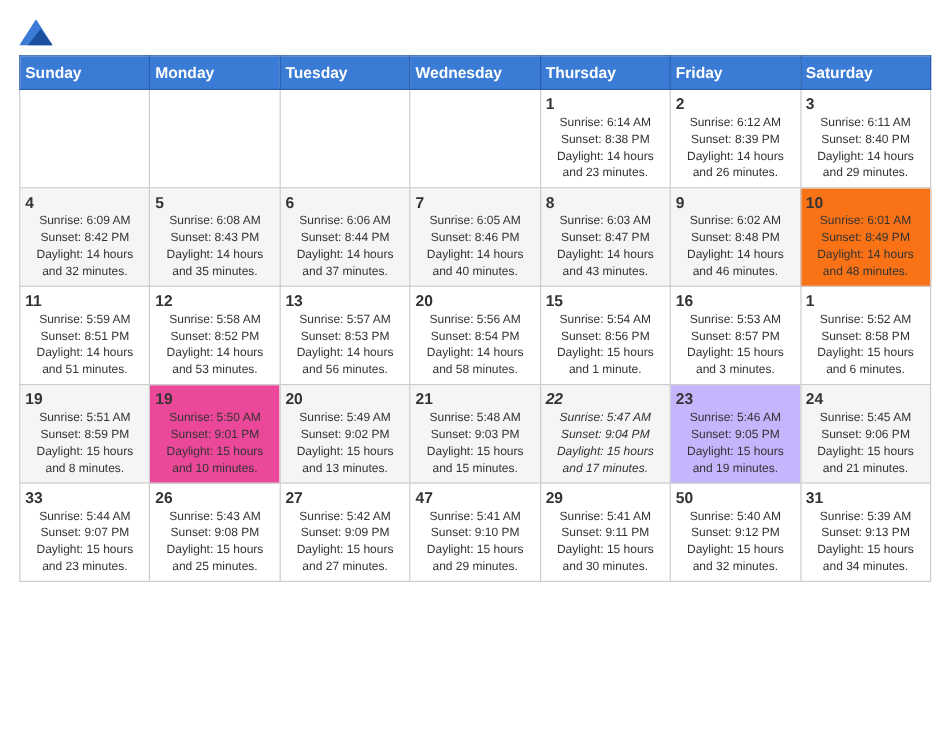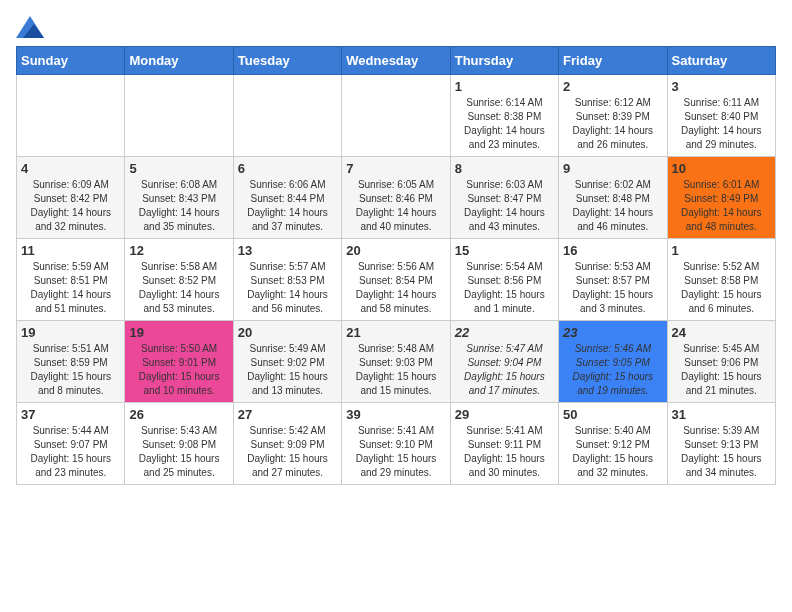--- a/index.html
+++ b/index.html
@@ -204,44 +204,44 @@
           <div class="day-info">Sunrise: 5:49 AM<br>Sunset: 9:02 PM<br>Daylight: 15 hours and 13 minutes.</div>
         </td>
         <td style="background: rgb(245, 245, 245);">
           <div class="day-num">21</div>
           <div class="day-info">Sunrise: 5:48 AM<br>Sunset: 9:03 PM<br>Daylight: 15 hours and 15 minutes.</div>
         </td>
         <td style="background: rgb(245, 245, 245); font-style: italic;">
           <div class="day-num">22</div>
           <div class="day-info">Sunrise: 5:47 AM<br>Sunset: 9:04 PM<br>Daylight: 15 hours and 17 minutes.</div>
         </td>
-        <td style="background: #3b82f6; font-style: italic;">
+        <td style="background: #c4b5fd;">
           <div class="day-num">23</div>
           <div class="day-info">Sunrise: 5:46 AM<br>Sunset: 9:05 PM<br>Daylight: 15 hours and 19 minutes.</div>
         </td>
         <td style="background: rgb(245, 245, 245);">
           <div class="day-num">24</div>
           <div class="day-info">Sunrise: 5:45 AM<br>Sunset: 9:06 PM<br>Daylight: 15 hours and 21 minutes.</div>
         </td>
       </tr>
       <tr>
         <td>
-          <div class="day-num">37</div>
+          <div class="day-num">33</div>
           <div class="day-info">Sunrise: 5:44 AM<br>Sunset: 9:07 PM<br>Daylight: 15 hours and 23 minutes.</div>
         </td>
         <td>
           <div class="day-num">26</div>
           <div class="day-info">Sunrise: 5:43 AM<br>Sunset: 9:08 PM<br>Daylight: 15 hours and 25 minutes.</div>
         </td>
         <td>
           <div class="day-num">27</div>
           <div class="day-info">Sunrise: 5:42 AM<br>Sunset: 9:09 PM<br>Daylight: 15 hours and 27 minutes.</div>
         </td>
         <td>
-          <div class="day-num">39</div>
+          <div class="day-num">47</div>
           <div class="day-info">Sunrise: 5:41 AM<br>Sunset: 9:10 PM<br>Daylight: 15 hours and 29 minutes.</div>
         </td>
         <td>
           <div class="day-num">29</div>
           <div class="day-info">Sunrise: 5:41 AM<br>Sunset: 9:11 PM<br>Daylight: 15 hours and 30 minutes.</div>
         </td>
         <td>
           <div class="day-num">50</div>
           <div class="day-info">Sunrise: 5:40 AM<br>Sunset: 9:12 PM<br>Daylight: 15 hours and 32 minutes.</div>
         </td>

